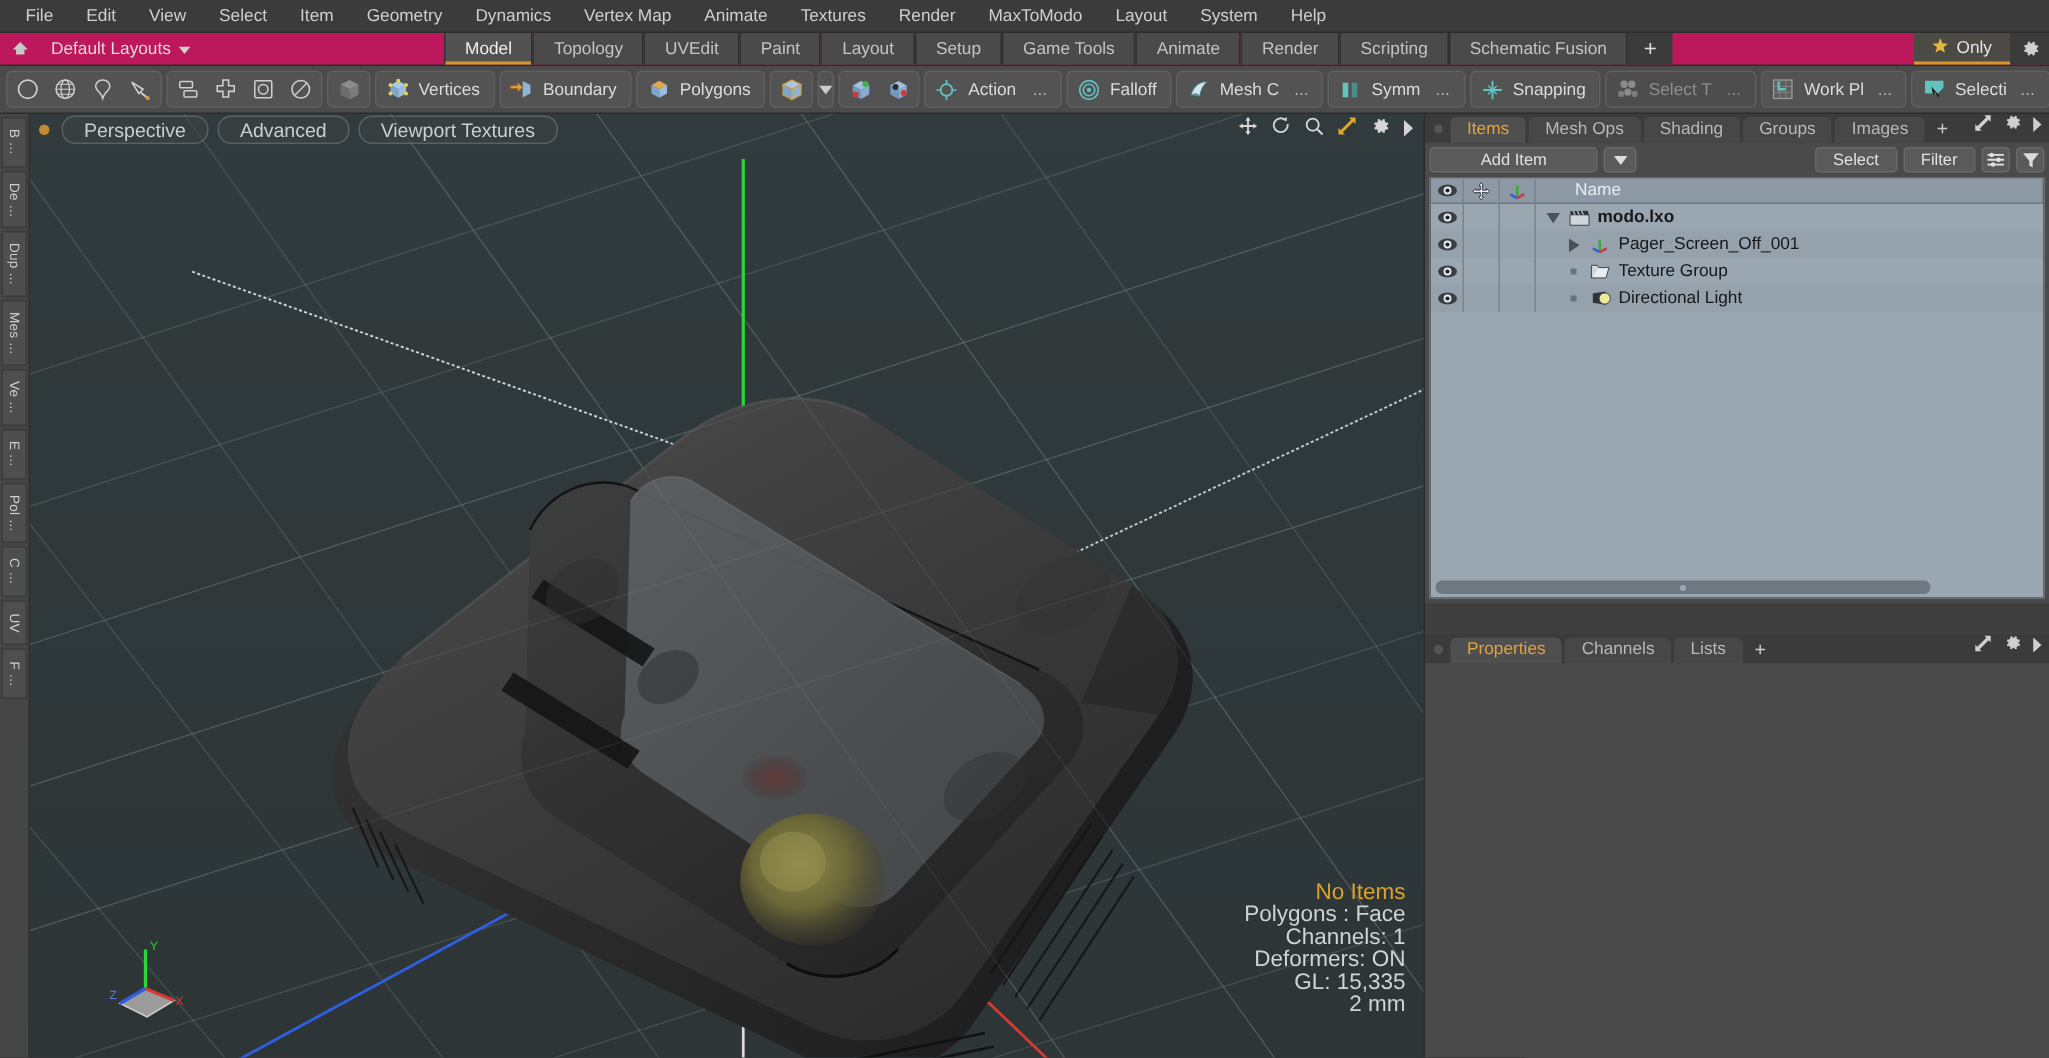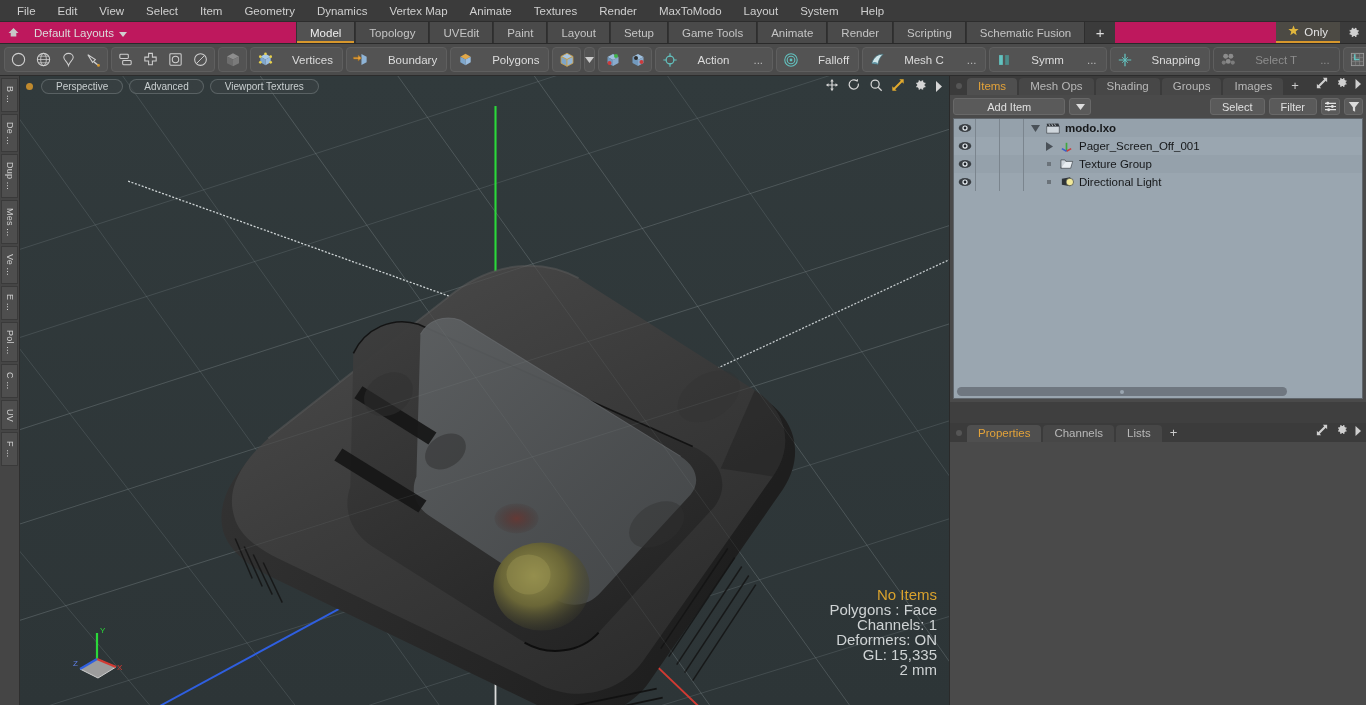--- a/index.html
+++ b/index.html
@@ -70,21 +70,21 @@
   .tgroup {
     display: flex; align-items: center; background: #535353;
     border: 1px solid #5f5f5f; border-radius: 4px; height: 25px; padding: 0 1px;
   }
   .tbtn {
     width: 25px; height: 23px; display: flex; align-items: center;
     justify-content: center; border-radius: 3px;
   }
   .tbtn svg { display: block; }
   .tlabel {
-    display: flex; align-items: center; gap: 18px; height: 25px;
+    display: flex; align-items: center; gap: 5px; height: 25px;
     background: #535353; border: 1px solid #5f5f5f; border-radius: 4px;
     padding: 0 9px 0 5px; font-size: 11.5px; color: #dcdcdc; white-space: nowrap;
   }
   .tlabel.dim { color: #8d8d8d; background: #4d4d4d; }
   .tlabel .ic { width: 18px; height: 18px; display:flex; align-items:center; justify-content:center; }
   .caret-btn {
     width: 20px; height: 25px; display: flex; align-items: center; justify-content: center;
     background: #535353; border: 1px solid #5f5f5f; border-radius: 4px; color: #ccc;
   }
 
@@ -104,21 +104,21 @@
   }
 
   
   .vpwrap { flex: 1; position: relative; background: #2f3739; border-right: 1px solid #2a2a2a; }
   .vpheader {
     position: absolute; top: 0; left: 0; right: 0; height: 21px;
     display: flex; align-items: center; gap: 6px; padding: 0 6px; z-index: 6;
   }
   .vp-dot { width: 7px; height: 7px; border-radius: 50%; background: #c08a2e; margin-right:2px; }
   .vp-pill {
-    font-size: 10px; color: #c9cfd0; background: rgba(60,68,70,.55);
+    font-size: 13px; color: #c9cfd0; background: rgba(60,68,70,.55);
     border: 1px solid rgba(130,140,142,.45); border-radius: 9px; padding: 1px 14px;
     white-space: nowrap;
   }
   .vp-icons {
     position: absolute; right: 6px; top: 0; height: 21px; display: flex;
     align-items: center; gap: 8px; z-index: 6; color: #d6d6d6;
   }
   .vpcanvas { position: absolute; inset: 0; }
   .vpstats {
     position: absolute; right: 12px; bottom: 28px; text-align: right;
@@ -781,20 +781,42 @@
               </svg>
           </div>
           <div class="iconbtn">
             <svg width="12" height="12" viewBox="0 0 13 13">
                 <path d="M0.8 1.2 h11.4 L7.7 6.8 v4.8 l-2.4 -1.4 V6.8 Z" fill="#dcdcdc"></path>
               </svg>
           </div>
         </div>
 
         <div class="tree">
+          <div class="tree-head">
+            <div class="th c1">
+              <svg width="14" height="10" viewBox="0 0 16 11">
+                  <ellipse cx="8" cy="5.5" rx="7.2" ry="4.6" fill="#3a3f44"></ellipse>
+                  <circle cx="8" cy="5.5" r="3" fill="#e8eef2"></circle>
+                  <circle cx="8" cy="5.5" r="1.6" fill="#20242a"></circle>
+                </svg>
+            </div>
+            <div class="th c2">
+              <svg width="13" height="13" viewBox="0 0 14 14">
+                  <path d="M7 0.8 L8.6 3 H7.7 V6.2 H10.9 V5.3 L13 7 L10.9 8.7 V7.8 H7.7 V11 H8.6 L7 13.2 L5.4 11 H6.3 V7.8 H3.1 V8.7 L1 7 L3.1 5.3 V6.2 H6.3 V3 H5.4 Z" fill="#ffffff" stroke="#20242a" stroke-width=".6"></path>
+                </svg>
+            </div>
+            <div class="th c3">
+              <svg width="13" height="13" viewBox="0 0 14 14">
+                  <path d="M7 12 L7 3" stroke="#3fa83f" stroke-width="1.9"></path>
+                  <path d="M7 12 L12 9" stroke="#cc3b3b" stroke-width="1.9"></path>
+                  <path d="M7 12 L2 9.3" stroke="#3b5fcc" stroke-width="1.9"></path>
+                </svg>
+            </div>
+            <div class="th name">Name</div>
+          </div>
 
           <div class="trow">
             <div class="c1">
               <svg width="14" height="10" viewBox="0 0 16 11">
                   <ellipse cx="8" cy="5.5" rx="7.2" ry="4.6" fill="#3a3f44"></ellipse>
                   <circle cx="8" cy="5.5" r="3" fill="#e8eef2"></circle>
                   <circle cx="8" cy="5.5" r="1.6" fill="#20242a"></circle>
                 </svg>
             </div>
             <div class="c2"></div>

